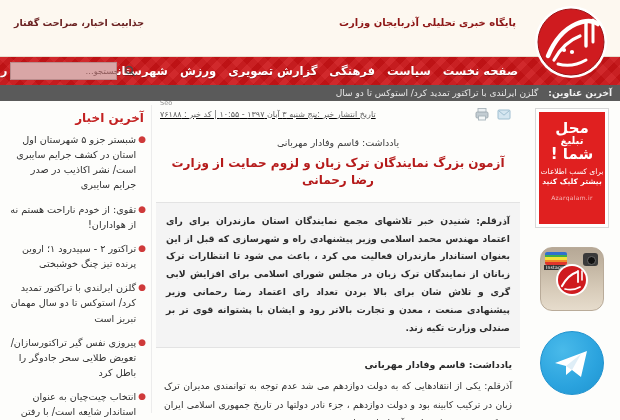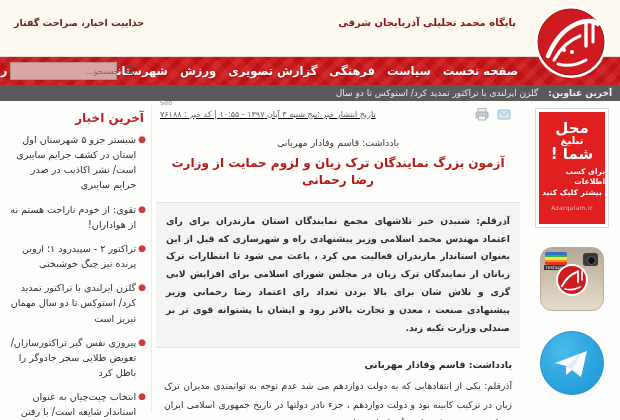--- a/index.html
+++ b/index.html
@@ -172,21 +172,21 @@
     display: flex;
     flex-direction: column;
     align-items: center;
     justify-content: flex-start;
     padding-top: 9px;
     cursor: pointer;
   }
   .ad-l1 { color:#fff; font-size:15px; font-weight:bold; line-height:1.0; }
   .ad-l2 { color:#fff; font-size:10px; font-weight:bold; line-height:1.05; }
   .ad-l3 { color:#fff; font-size:15px; font-weight:bold; line-height:1.05; margin-bottom:5px;}
-  .ad-s1 { color:#fff; font-size:7.5px; font-weight:bold; line-height:1.35; }
+  .ad-s1 { color:#fff; font-size:7.5px; font-weight:normal; line-height:1.35; }
   .ad-s2 { color:#fff; font-size:7.5px; font-weight:bold; line-height:1.35; }
   .ad-url { color:#f7bcbc; font-size:6px; margin-top:6px; letter-spacing:0.3px; }
 
   .social-ico {
     width: 62px; height: 62px;
     border-radius: 12px;
     cursor: pointer;
     position: relative;
     overflow: hidden;
   }
@@ -367,21 +367,21 @@
   }
 </style>
 </head>
 <body>
 
 <div id="app">
 
   <div class="topbar">
     <div class="topbar-inner">
       <div class="tagline">جذابیت اخبار، صراحت گفتار</div>
-      <div class="site-sub">پایگاه محمد تحلیلی آذربایجان شرقی</div>
+      <div class="site-sub">پایگاه خبری تحلیلی آذربایجان وزارت</div>
     </div>
   </div>
 
   <div class="logo-seal">
     <svg width="86" height="86" viewBox="0 0 86 86" aria-hidden="true">
       <circle cx="43" cy="40" r="36" fill="#ffffff"></circle>
       <circle cx="43" cy="40" r="33" fill="#cf1b1f"></circle>
       <circle cx="43" cy="40" r="33" fill="none" stroke="#9d1216" stroke-width="1"></circle>
 
       <path d="M20 54 Q30 30 48 22 Q62 16 70 22" stroke="#ffffff" stroke-width="4.5" fill="none" stroke-linecap="round"></path>

